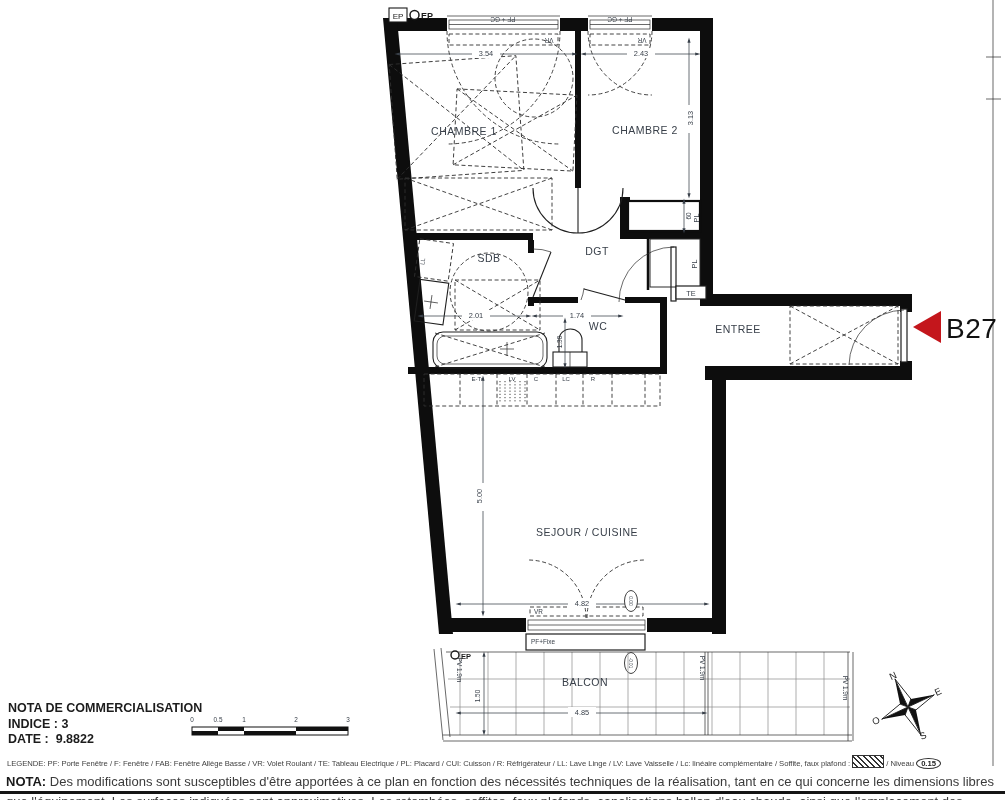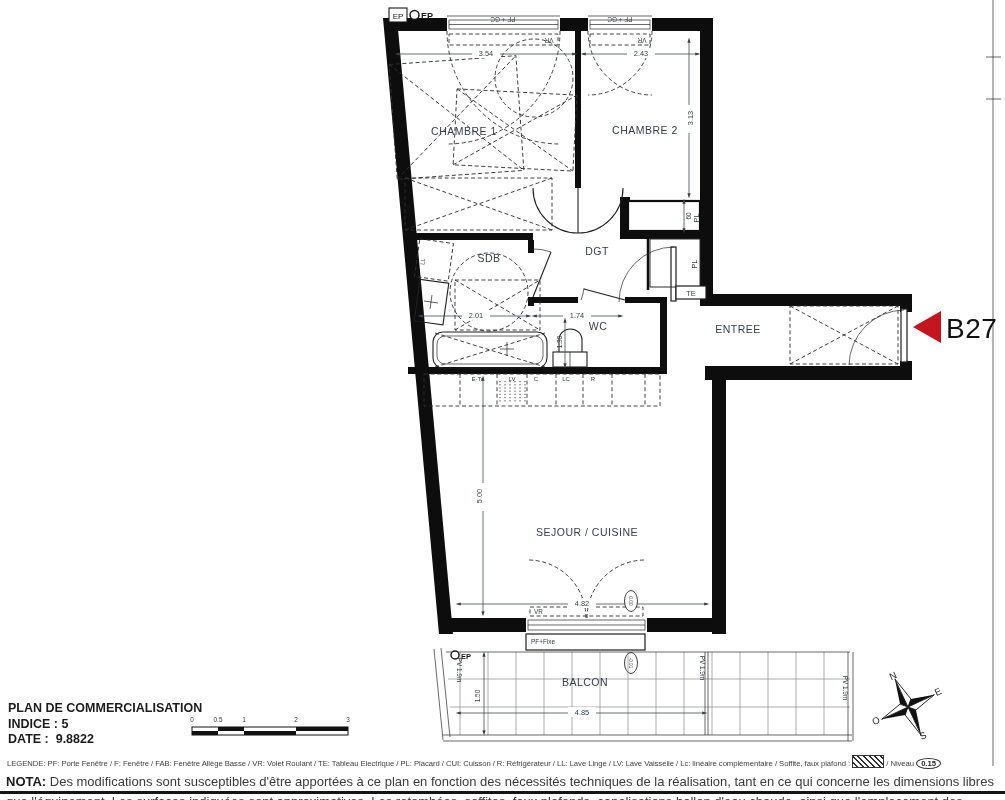--- a/index.html
+++ b/index.html
@@ -333,22 +333,22 @@
     <text class="tt" x="348" y="722" text-anchor="middle">3</text>
     <rect x="218" y="727" width="26" height="4" fill="#111"></rect>
     <rect x="296" y="727" width="52" height="4" fill="#111"></rect>
     <rect x="192" y="731" width="26" height="4" fill="#111"></rect>
     <rect x="244" y="731" width="52" height="4" fill="#111"></rect>
     <rect x="192" y="727" width="156" height="8" fill="none" stroke="#111" stroke-width="1"></rect>
   </g>
 </svg>
 
 
-<div id="titleblock"><span>PLAN DE COMMERCIALISATION</span>
-<span>INDICE : 5</span>
+<div id="titleblock"><span>NOTA DE COMMERCIALISATION</span>
+<span>INDICE : 3</span>
 <span>DATE :  9.8822</span></div>
 
 
 <div id="legendline">
   <span>LEGENDE: PF: Porte Fenêtre / F: Fenêtre / FAB: Fenêtre Allège Basse / VR: Volet Roulant / TE: Tableau Electrique / PL: Placard / CUI: Cuisson / R: Réfrigérateur / LL: Lave Linge / LV: Lave Vaisselle / Lc: linéaire complémentaire / Soffite, faux plafond :</span>
   <span class="hatchbox"></span>
   <span>/ Niveau</span>
   <span class="niveau-oval">0.15</span>
 </div>
 

